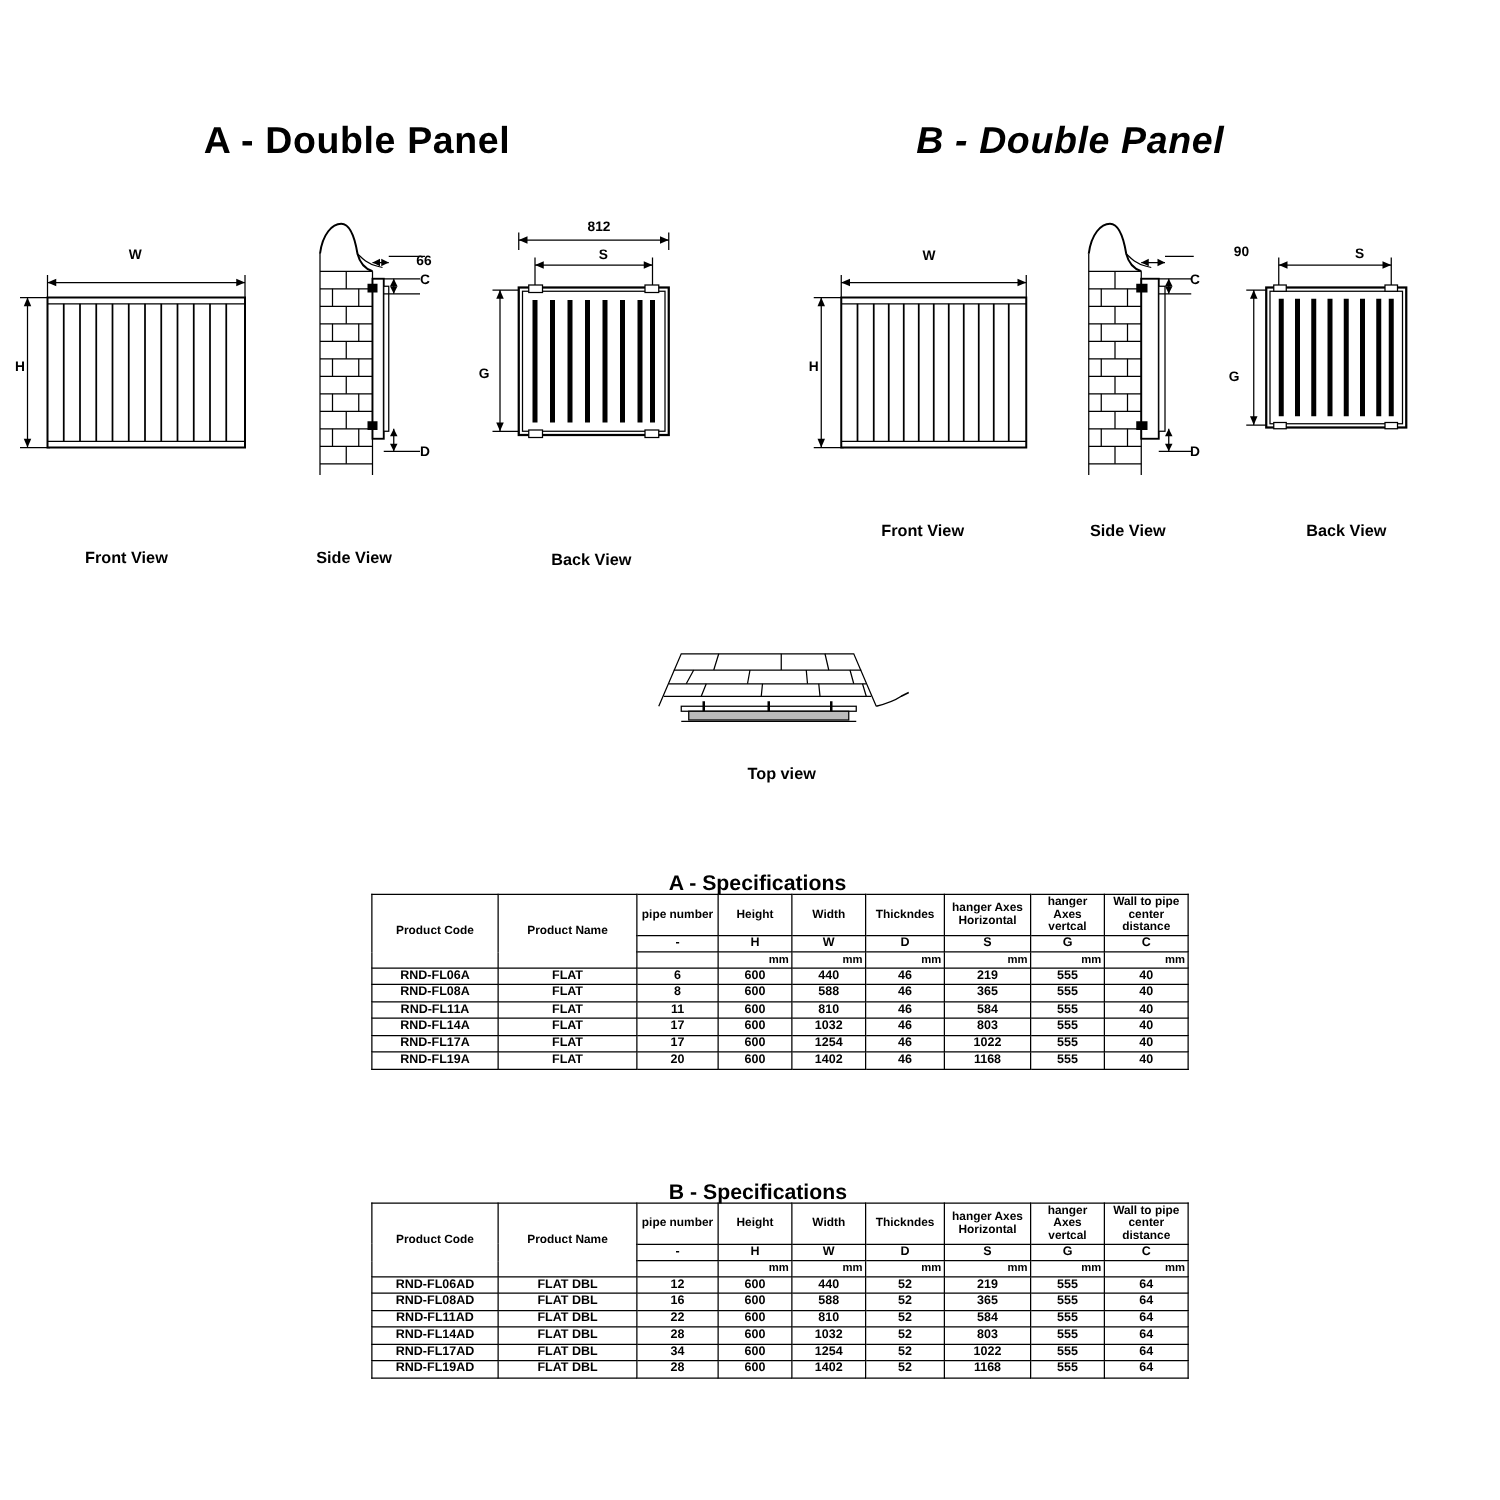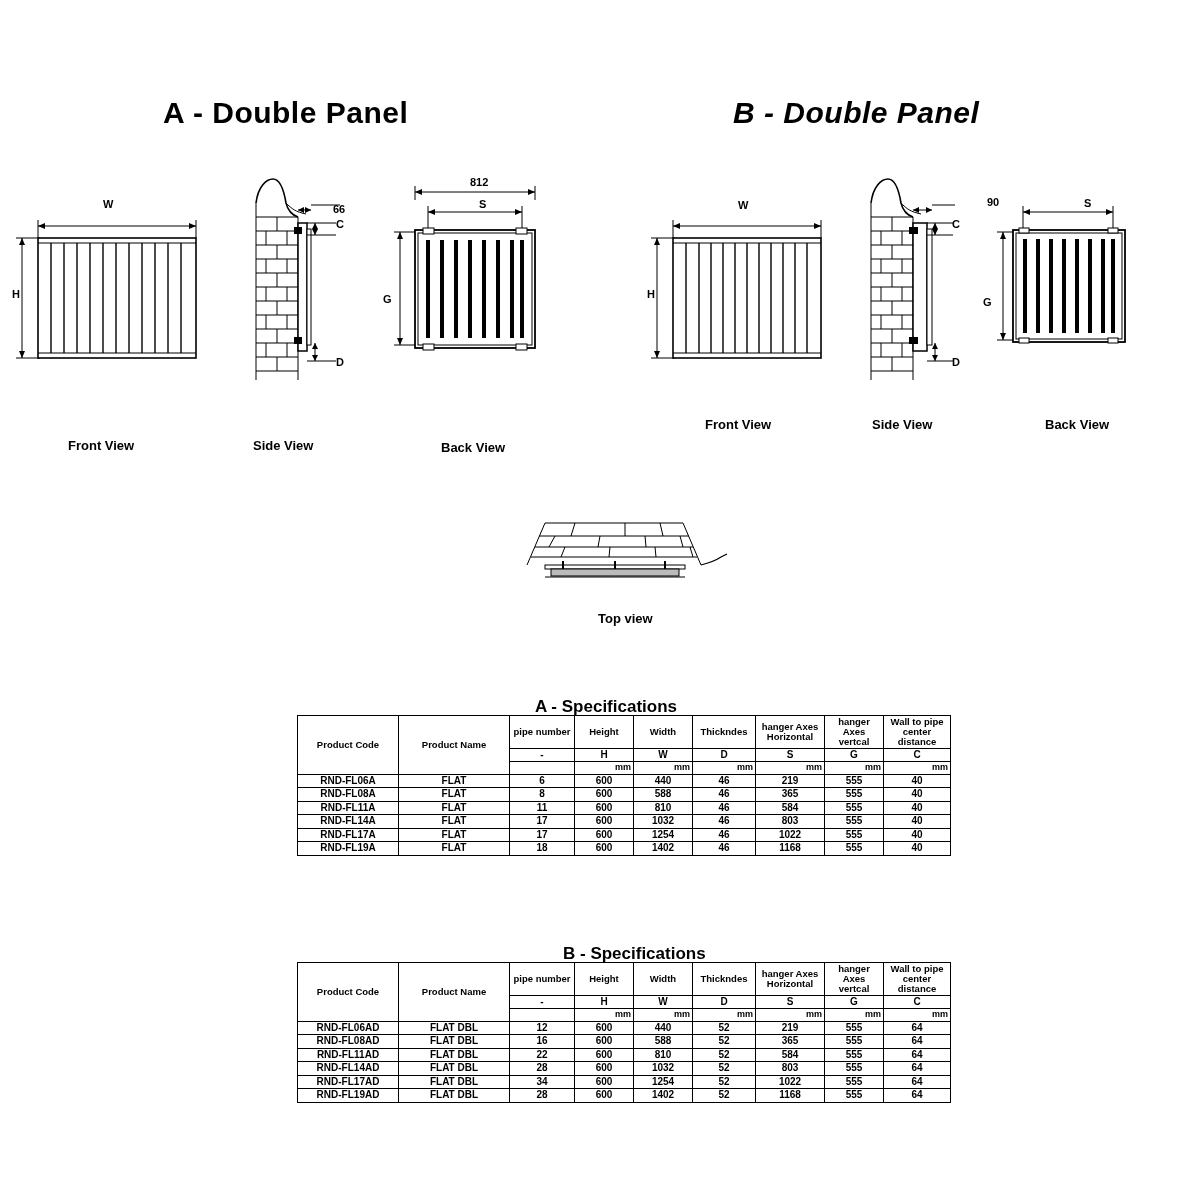--- a/index.html
+++ b/index.html
@@ -365,33 +365,33 @@
     <td>600</td>
     <td>1254</td>
     <td>46</td>
     <td>1022</td>
     <td>555</td>
     <td>40</td>
   </tr>
   <tr>
     <td>RND-FL19A</td>
     <td>FLAT</td>
-    <td>18</td>
+    <td>20</td>
     <td>600</td>
     <td>1402</td>
     <td>46</td>
     <td>1168</td>
     <td>555</td>
     <td>40</td>
   </tr>
 </tbody>
     </table>
 </div>
 
-<div class="abs sectitle" style="left:563px;top:944px;">B - Specifications</div>
+<div class="abs sectitle" style="left:535px;top:944px;">B - Specifications</div>
 <div class="abs" style="left:297px;top:962px;">
 <table class="spec">
   <tbody>
         <tr>
     <td class="c0 hdr" rowspan="3">Product Code</td>
     <td class="c1 hdr" rowspan="3">Product Name</td>
     <td class="c2 hdr">pipe number</td>
     <td class="c3 hdr">Height</td>
     <td class="c4 hdr">Width</td>
     <td class="c5 hdr">Thickndes</td>

